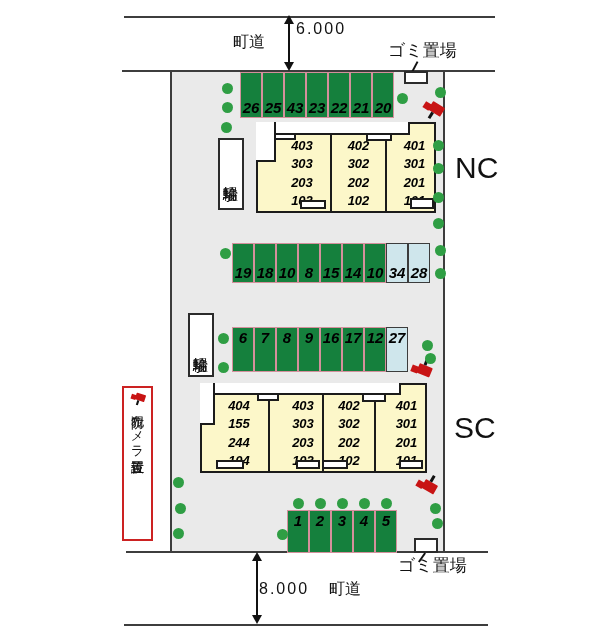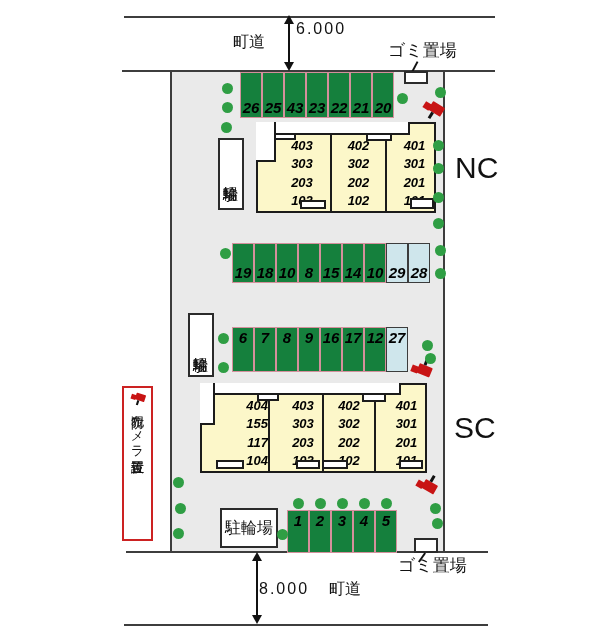--- a/index.html
+++ b/index.html
@@ -129,21 +129,21 @@
   </div>
 
   <div class="stall-row num-bottom" style="left:232px;top:243px;height:40px;">
     <div class="stall">19</div>
     <div class="stall">18</div>
     <div class="stall">10</div>
     <div class="stall">8</div>
     <div class="stall">15</div>
     <div class="stall">14</div>
     <div class="stall">10</div>
-    <div class="stall blue">29</div>
+    <div class="stall blue">34</div>
     <div class="stall blue">28</div>
   </div>
 
   <div class="bike-box" style="left:188px;top:313px;width:26px;height:64px;">
     <span class="vtext" style="font-size:15px;">駐輪場</span>
   </div>
 
   <div class="stall-row num-top" style="left:232px;top:327px;height:45px;">
     <div class="stall">6</div>
     <div class="stall">7</div>
@@ -152,24 +152,24 @@
     <div class="stall">16</div>
     <div class="stall">17</div>
     <div class="stall">12</div>
     <div class="stall blue">27</div>
   </div>
 
   <div class="bldg" style="left:200px;top:383px;width:227px;height:90px;">
     <div class="strip" style="left:-2px;top:-2px;width:201px;height:12px;border-right:2px solid #1b1b1b;"></div>
     <div class="strip" style="left:-2px;top:-2px;width:15px;height:42px;border-right:2px solid #1b1b1b;"></div>
     <div class="units" style="top:10px;">
-      <div class="unit" style="width:66px;padding-left:8px;align-items:flex-end;">
+      <div class="unit" style="width:66px;padding-left:8px;">
         <span>404</span>
         <span>155</span>
-        <span>117</span>
+        <span>244</span>
         <span>104</span>
       </div>
       <div class="unit" style="width:54px;padding-left:14px;">
         <span>403</span>
         <span>303</span>
         <span>203</span>
         <span>103</span>
       </div>
       <div class="unit" style="width:52px;">
         <span>402</span>
@@ -185,23 +185,20 @@
       </div>
     </div>
     <div class="notch" style="left:55px;top:8px;width:22px;height:8px;"></div>
     <div class="notch" style="left:160px;top:8px;width:24px;height:9px;"></div>
     <div class="notch" style="left:14px;top:75px;width:28px;height:9px;"></div>
     <div class="notch" style="left:94px;top:75px;width:24px;height:9px;"></div>
     <div class="notch" style="left:120px;top:75px;width:26px;height:9px;"></div>
     <div class="notch" style="left:197px;top:75px;width:24px;height:9px;"></div>
   </div>
 
-  <div class="bike-box" style="left:220px;top:508px;width:58px;height:40px;font-size:16px;">
-    <span>駐輪場</span>
-  </div>
 
   <div class="stall-row num-top" style="left:287px;top:510px;height:43px;">
     <div class="stall">1</div>
     <div class="stall">2</div>
     <div class="stall">3</div>
     <div class="stall">4</div>
     <div class="stall">5</div>
   </div>
 
   <div class="legend">

